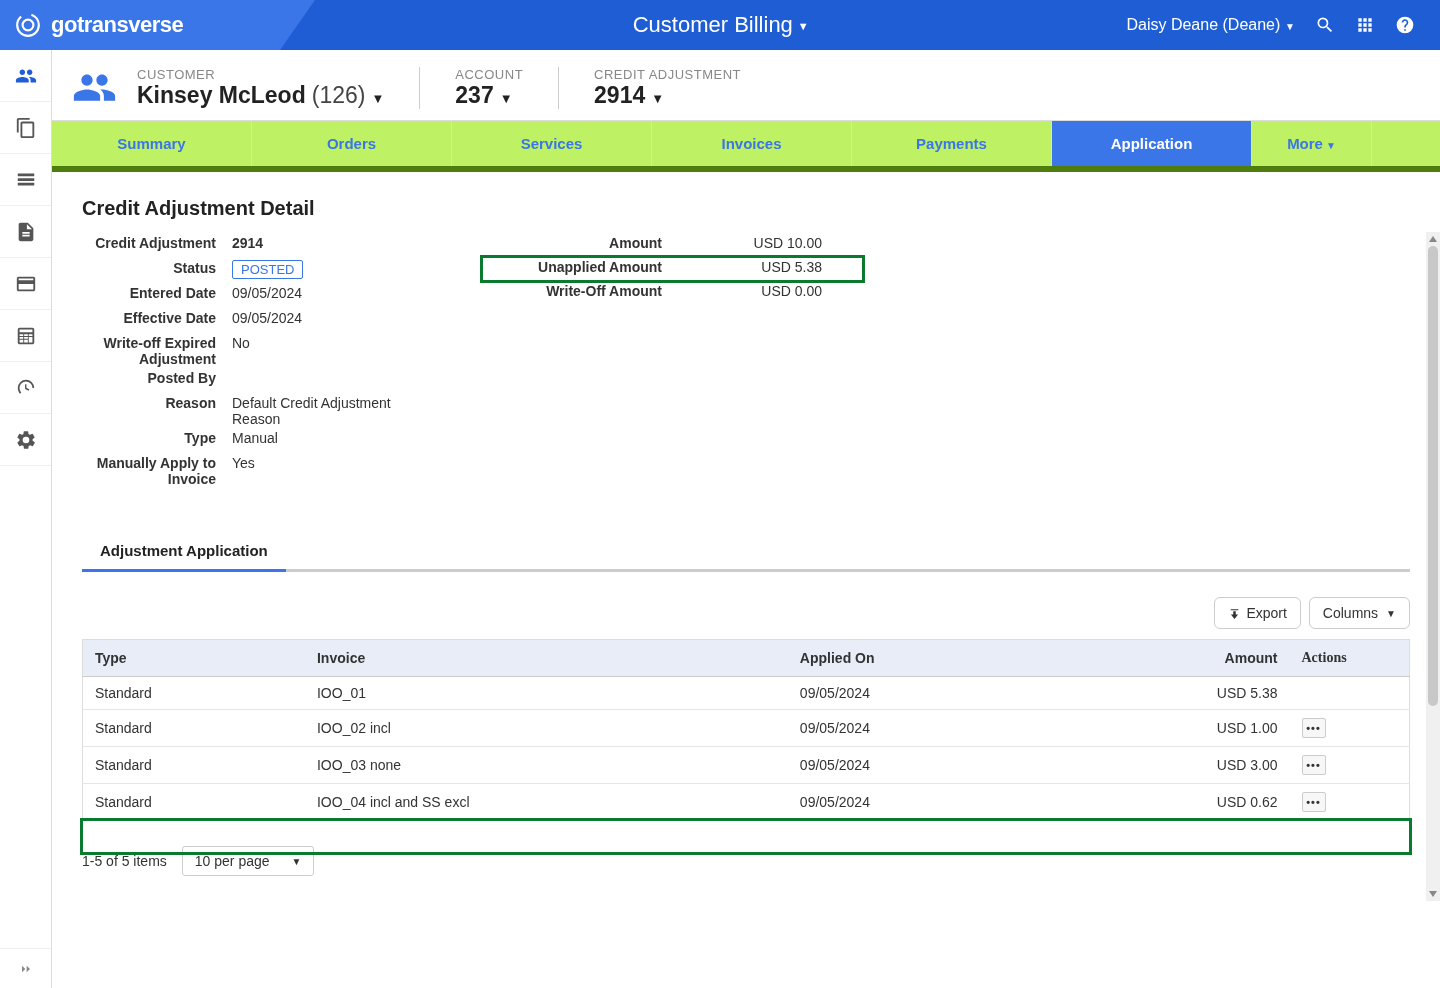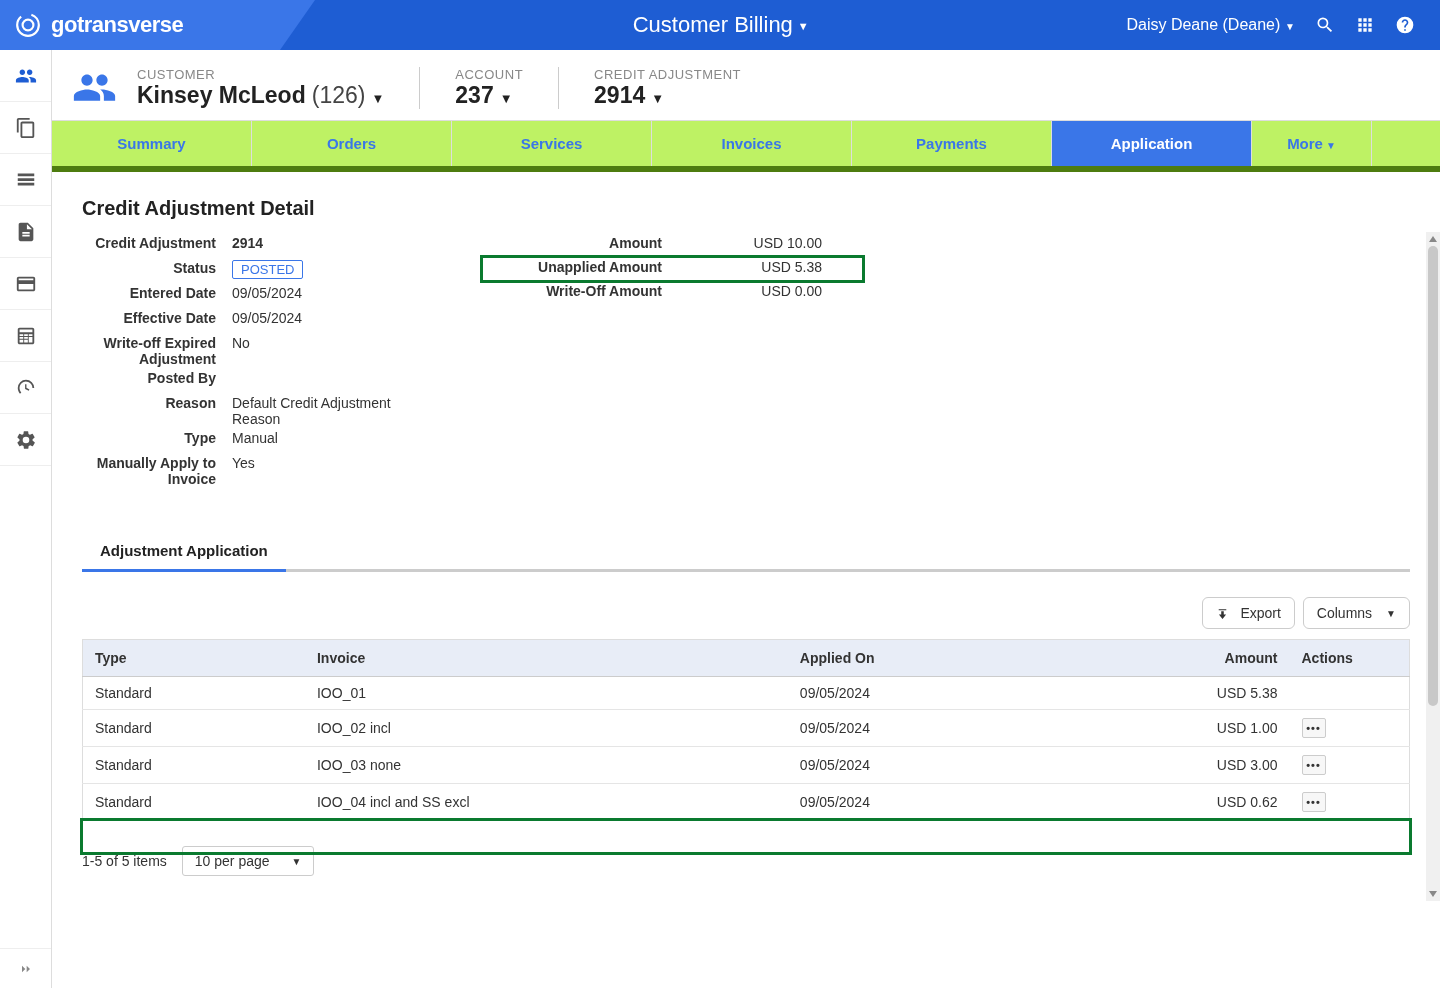--- a/index.html
+++ b/index.html
@@ -66,21 +66,21 @@
 .amount-value { width: 150px; text-align: right; font-size: 14px; }
 .green-box-1 { position: absolute; border: 3px solid #0a7a2f; pointer-events: none; }
 
 
 .sub-tab-wrap { margin-top: 45px; }
 .sub-tab { display: inline-block; padding: 10px 18px; font-size: 15px; font-weight: 700; color: #222; border-bottom: 3px solid #3a76e8; cursor: pointer; }
 .sub-tab-underline { height: 3px; background: #ccc; margin-top: -3px; }
 
 
 .table-toolbar { display: flex; justify-content: flex-end; gap: 8px; margin: 25px 0 10px; }
-.btn { border: 1px solid #ccc; background: #fff; padding: 7px 13px; font-size: 14px; color: #333; border-radius: 6px; cursor: pointer; display: inline-flex; align-items: center; gap: 11px; }
+.btn { border: 1px solid #ccc; background: #fff; padding: 7px 13px; font-size: 14px; color: #333; border-radius: 6px; cursor: pointer; display: inline-flex; align-items: center; gap: 5px; }
 .btn svg { width: 13px; height: 13px; fill: #333; }
 .btn .caret { font-size: 10px; margin-left: 3px; }
 
 
 .data-table { width: 100%; border-collapse: collapse; border: 1px solid #ddd; }
 .data-table thead th { background: #e8edf7; text-align: left; padding: 10px 12px; font-weight: 700; border-bottom: 1px solid #ccc; font-size: 14px; }
 .data-table thead th.right { text-align: right; }
 .data-table tbody td { padding: 8px 12px; border-top: 1px solid #e5e5e5; font-size: 14px; }
 .data-table tbody td.right { text-align: right; }
 .action-btn { display: inline-flex; align-items: center; justify-content: center; width: 24px; height: 20px; border: 1px solid #ccc; border-radius: 2px; background: #f7f7f7; cursor: pointer; font-weight: 700; letter-spacing: 1px; line-height: 1; font-size: 11px; }
@@ -301,21 +301,21 @@
     </div>
 
     <div class="table-wrap">
       <table class="data-table">
         <thead>
           <tr>
             <th>Type</th>
             <th>Invoice</th>
             <th>Applied On</th>
             <th class="right">Amount</th>
-            <th style="width:120px;">Actions</th>
+            <th style="width:120px;font-family:Liberation Serif, serif;">Actions</th>
           </tr>
         </thead>
         <tbody id="table-body">
             <tr>
               <td>Standard</td>
               <td>IOO_01</td>
               <td>09/05/2024</td>
               <td class="right">USD 5.38</td>
               <td></td>
             </tr>

